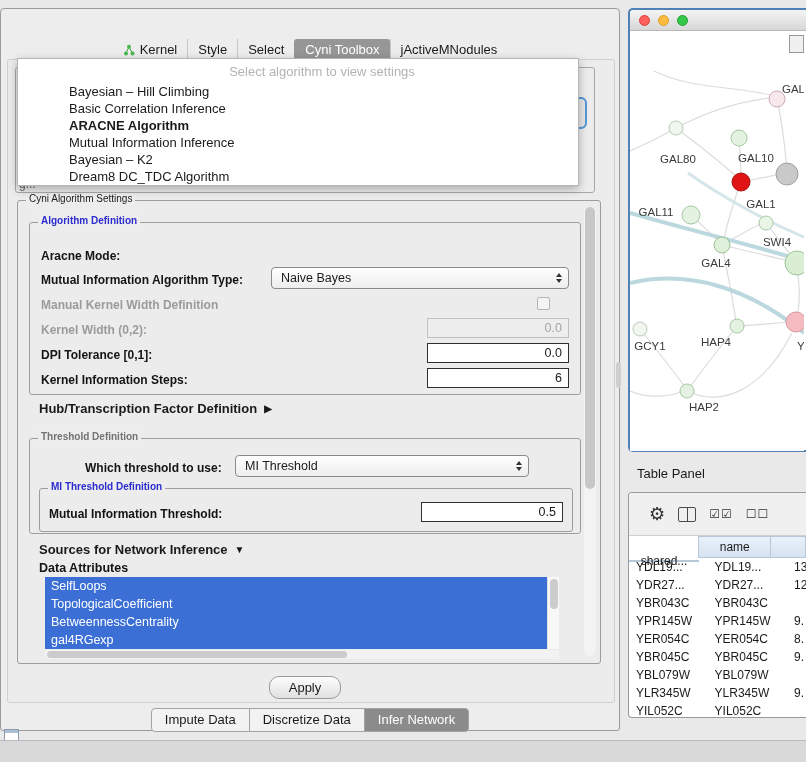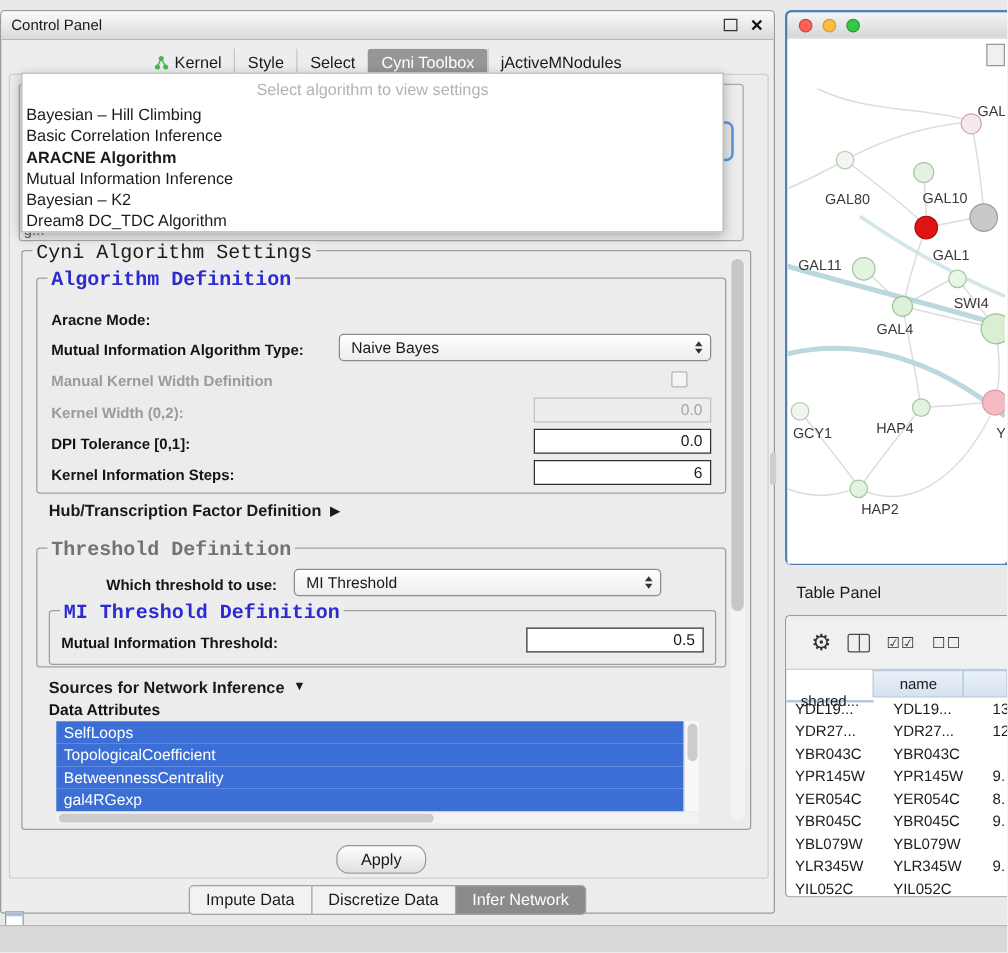--- a/index.html
+++ b/index.html
@@ -18,33 +18,33 @@
   .content-frame{position:absolute;left:6px;top:50px;width:606px;height:642px;
       border:1px solid #cfcfcf;border-radius:3px;background:#ececec;}
   
   .tabbar{position:absolute;left:0;right:0;top:30px;display:flex;justify-content:center;
       align-items:center;font-size:13px;z-index:3;}
   .tab{padding:3px 10px;display:flex;align-items:center;gap:5px;border-left:1px solid #c6c6c6;}
   .tab:first-child{border-left:none;}
   .tab.active{background:#969696;color:#fff;border-radius:3px;border-left-color:transparent;}
   
   .popup{position:absolute;left:16px;top:49px;width:562px;height:128px;background:#fff;
-      border:1px solid #b5b5b5;box-shadow:0 3px 9px rgba(0,0,0,.28);z-index:20;font-size:13px;padding-top:2px;box-sizing:border-box;}
+      border:1px solid #b5b5b5;box-shadow:0 3px 9px rgba(0,0,0,.28);z-index:20;font-size:13px;padding-top:2px;box-sizing:border-box;padding-left:48px;}
   .popup .prompt{height:22px;line-height:22px;text-align:center;color:#b3b3b3;}
   .popup .opt{height:17px;line-height:17px;padding-left:3px;white-space:nowrap;}
   .popup .opt.sel{font-weight:bold;}
   
   .algo-outer{position:absolute;left:14px;top:58px;width:578px;height:124px;
       border:1px solid #a8a8a8;border-radius:3px;z-index:1;}
   .blue-btn{position:absolute;left:552px;top:88px;width:34px;height:32px;background:#e6e6e6;
       border:2px solid #5596d8;border-radius:6px;z-index:1;box-sizing:border-box;}
   .fragment{position:absolute;left:18px;top:168px;font-size:12px;color:#666;z-index:1;}
   
   .group{position:absolute;border:1px solid #9e9e9e;border-radius:3px;z-index:2;}
-  .glabel{position:absolute;top:-8px;left:8px;background:#ededed;padding:0 3px;font-size:16px;font-family:Liberation Mono, monospace;}
+  .glabel{position:absolute;top:-8px;left:8px;background:#ededed;padding:0 3px;font-size:10px;}
   .group.blue>.glabel{color:#2b2bd0;font-weight:bold;}
   .group.green>.glabel{color:#737373;font-weight:bold;}
   .lbl{position:absolute;font-size:12px;font-weight:bold;color:#141414;white-space:nowrap;z-index:3;}
   .lbl.disabled{color:#9b9b9b;}
   .combo{position:absolute;height:22px;background:linear-gradient(#ffffff,#ededed);
       border:1px solid #8a8a8a;border-radius:4px;font-size:12.5px;display:flex;align-items:center;
       padding-left:9px;box-sizing:border-box;z-index:3;}
   .spin{margin-left:auto;margin-right:6px;display:flex;flex-direction:column;gap:2px;align-items:center;}
   .tri-up{width:0;height:0;border-left:3.5px solid transparent;border-right:3.5px solid transparent;border-bottom:4px solid #333;}
   .tri-down{width:0;height:0;border-left:3.5px solid transparent;border-right:3.5px solid transparent;border-top:4px solid #333;}
@@ -116,26 +116,20 @@
   .mini-icon::before{content:"";display:block;height:3px;background:#aebfd4;}
   .splitter{position:absolute;left:616px;top:362px;width:5px;height:26px;background:#cfcfcf;border-radius:3px;}
   svg text{font-family:"Liberation Sans",sans-serif;}
 </style>
 </head>
 <body>
 
 <div id="root">
 
   <div class="cp">
-    <div class="cp-titlebar">
-      <span class="cp-title">Control Panel</span>
-      <span class="cp-sp"></span>
-      <span class="float-btn"></span>
-      <span class="close-x">✕</span>
-    </div>
 
     <div class="content-frame"></div>
 
     <div class="tabbar">
       <div class="tab">
         <svg width="12" height="12" viewBox="0 0 12 12">
           <line x1="3" y1="9" x2="6" y2="3" stroke="#3aa53a" stroke-width="1"></line>
           <line x1="6" y1="3" x2="9.5" y2="9" stroke="#3aa53a" stroke-width="1"></line>
           <circle cx="3" cy="9.5" r="2" fill="#49b84d"></circle>
             <circle cx="6" cy="2.8" r="2" fill="#49b84d"></circle>

